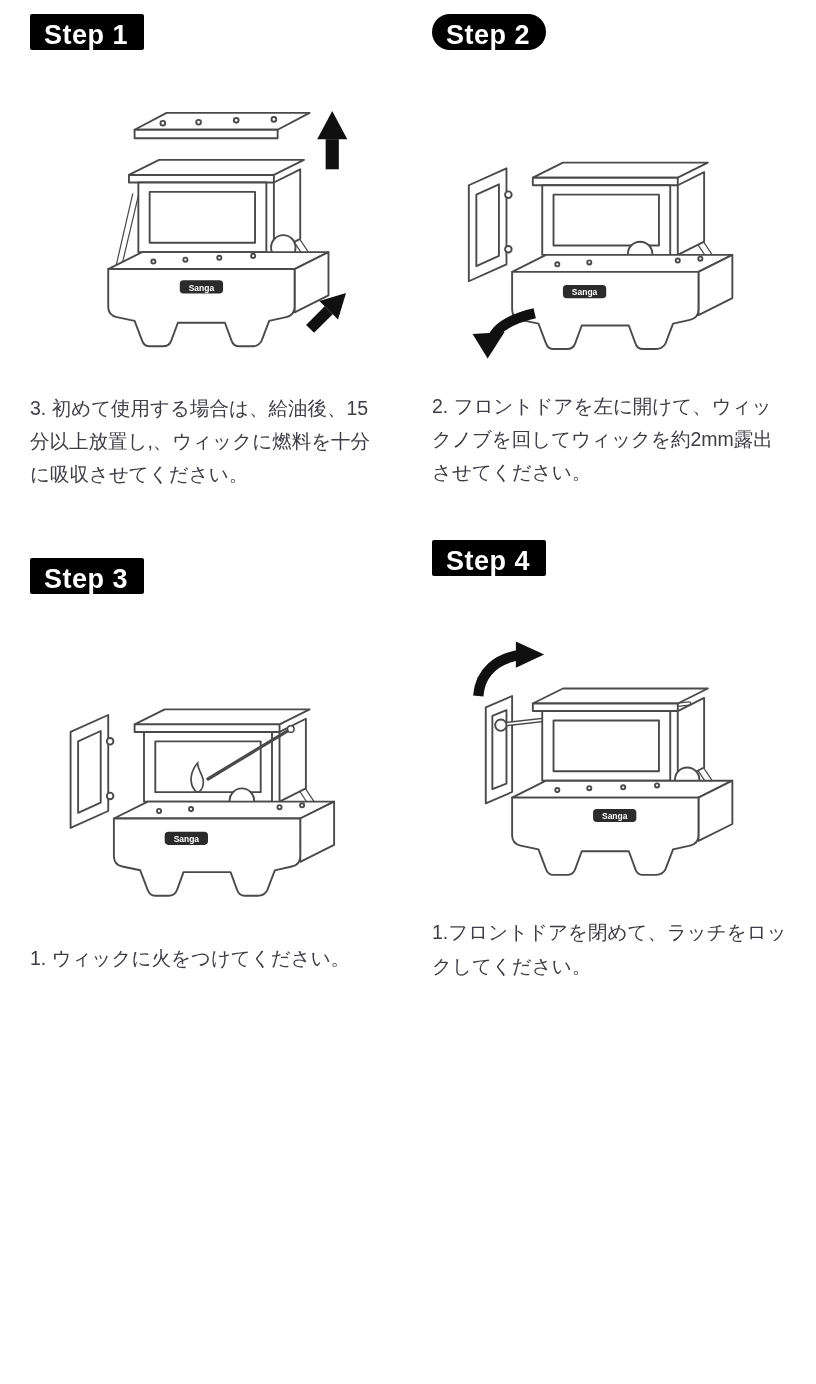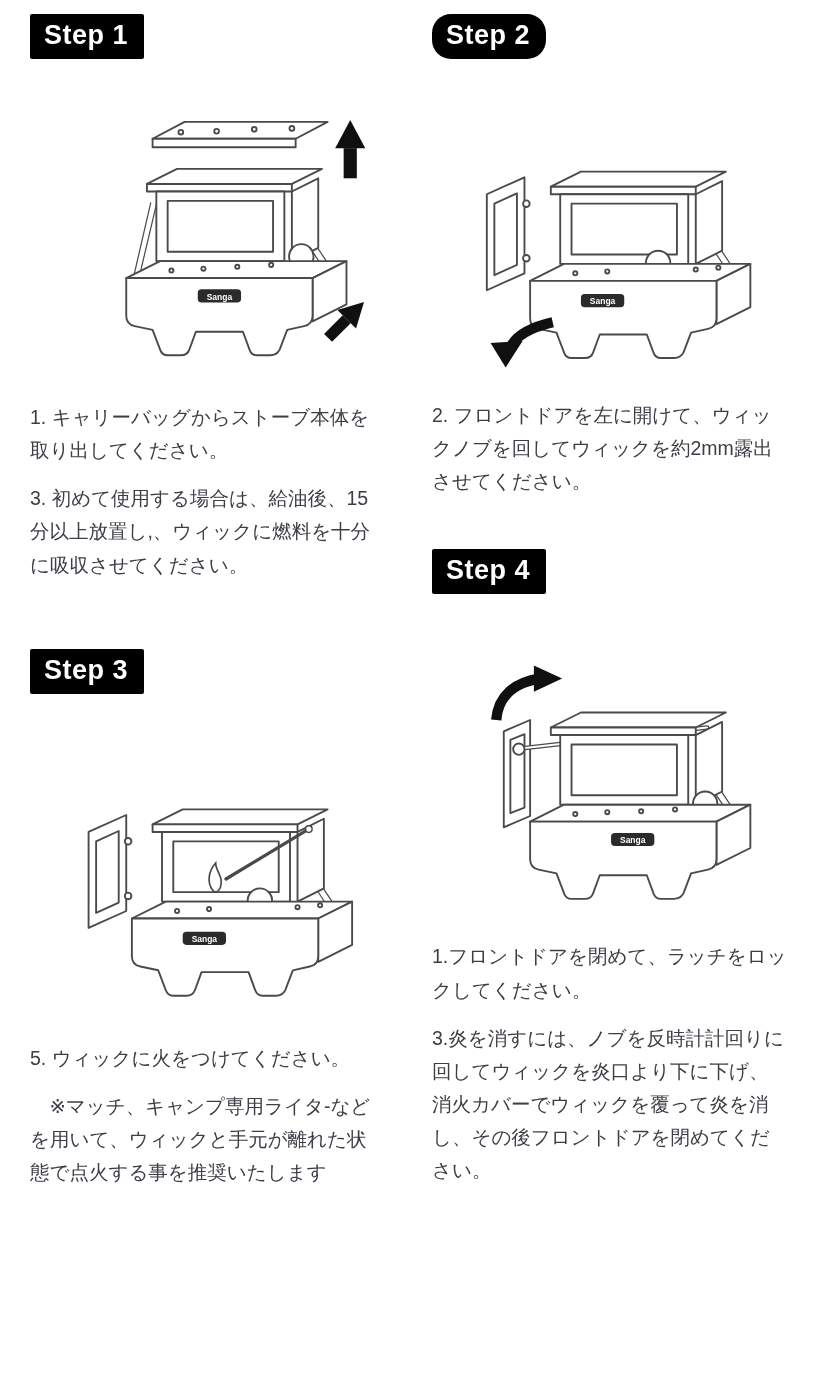--- a/index.html
+++ b/index.html
@@ -18,25 +18,25 @@
     overflow: hidden;
   }
   .col { width: 356px; display: flex; flex-direction: column; }
   .badge {
     align-self: flex-start;
     background: #000;
     color: #fff;
     font-weight: bold;
     font-size: 27px;
     line-height: 1;
-    padding: 8px 16px 10px 14px;
+    padding: 8px 16px 1px 14px;
     border-radius: 2px;
     letter-spacing: 0.5px;
   }
-  .illus { width: 100%; display: flex; justify-content: flex-end; }
+  .illus { width: 100%; display: flex; justify-content: center; }
   .illus svg { display: block; }
   p.instr {
     font-size: 19.5px;
     line-height: 1.7;
     margin: 0 0 15px 0;
     color: #3d3d46;
     word-break: break-all;
   }
   
   .line { fill: #ffffff; stroke: #4a4a4a; stroke-width: 2; stroke-linejoin: round; stroke-linecap: round; }
@@ -97,21 +97,20 @@
           </g>
         </g>
 
         <g class="blk" transform="rotate(45 294 248)">
           <polygon points="280,242 308,242 294,216"></polygon>
           <rect x="288" y="242" width="12" height="28"></rect>
         </g>
       </svg>
     </div>
 
-    <p class="instr">1. キャリーバッグからストーブ本体を取り出してください。</p>
     <p class="instr">3. 初めて使用する場合は、給油後、15分以上放置し,、ウィックに燃料を十分に吸収させてください。</p>
 
     <div class="badge" style="margin-top:52px; margin-bottom:16px;text-align:center;">Step 3</div>
 
     <div class="illus" style="margin-bottom:26px;">
       <svg width="320" height="306" viewBox="0 0 340 310">
         <g transform="translate(6,14)">
 
           <g class="line">
             <polygon points="18,108 58,90 58,192 18,210"></polygon>
@@ -148,22 +147,21 @@
           <g>
             <line x1="250" y1="106" x2="164" y2="158" stroke="#4a4a4a" stroke-width="3.5" stroke-linecap="round"></line>
             <circle cx="252" cy="105" r="3.5" fill="#fff" stroke="#4a4a4a" stroke-width="1.6"></circle>
           </g>
 
           <path d="M150,170 C143,161 146,149 153,141 C153,150 162,156 158,167 C156,172 152,173 150,170 Z" fill="#ffffff" stroke="#4a4a4a" stroke-width="1.8"></path>
         </g>
       </svg>
     </div>
 
-    <p class="instr">5. ウィックに火をつけてください。</p>
-    <p class="instr">　※マッチ、キャンプ専用ライタ-などを用いて、ウィックと手元が離れた状態で点火する事を推奨いたします</p>
+    <p class="instr">1. ウィックに火をつけてください。</p>
   </div>
 
   <div class="col">
 
     <div class="badge" style="margin-bottom:26px;border-radius:19px;">Step 2</div>
 
     <div class="illus" style="margin-bottom:24px;">
       <svg width="320" height="290" viewBox="0 0 340 300">
         <g transform="translate(2,4)">
 
@@ -202,21 +200,21 @@
           <g>
             <path d="M88,244 C62,250 46,260 42,274" fill="none" stroke="#101010" stroke-width="11"></path>
             <polygon class="blk" points="22,266 56,264 38,292"></polygon>
           </g>
         </g>
       </svg>
     </div>
 
     <p class="instr">2. フロントドアを左に開けて、ウィックノブを回してウィックを約2mm露出させてください。</p>
 
-    <div class="badge" style="margin-top:36px; margin-bottom:24px;text-align:right;">Step 4</div>
+    <div class="badge" style="margin-top:36px; margin-bottom:18px;text-align:right;">Step 4</div>
 
     <div class="illus" style="margin-bottom:22px;">
       <svg width="320" height="300" viewBox="0 0 340 306">
         <g transform="translate(2,10)">
 
           <g>
             <path d="M28,92 C30,66 48,52 74,48" fill="none" stroke="#101010" stroke-width="11"></path>
             <polygon class="blk" points="68,34 98,48 68,62"></polygon>
           </g>
 
@@ -253,16 +251,15 @@
             <g>
               <rect x="150" y="212" width="46" height="14" rx="4" fill="#2b2b2b"></rect>
               <text class="logo-text" x="173" y="223">Sanga</text>
             </g>
           </g>
         </g>
       </svg>
     </div>
 
     <p class="instr">1.フロントドアを閉めて、ラッチをロックしてください。</p>
-    <p class="instr">3.炎を消すには、ノブを反時計計回りに回してウィックを炎口より下に下げ、消火カバーでウィックを覆って炎を消し、その後フロントドアを閉めてください。</p>
   </div>
 
 </div>
 
 </body></html>

